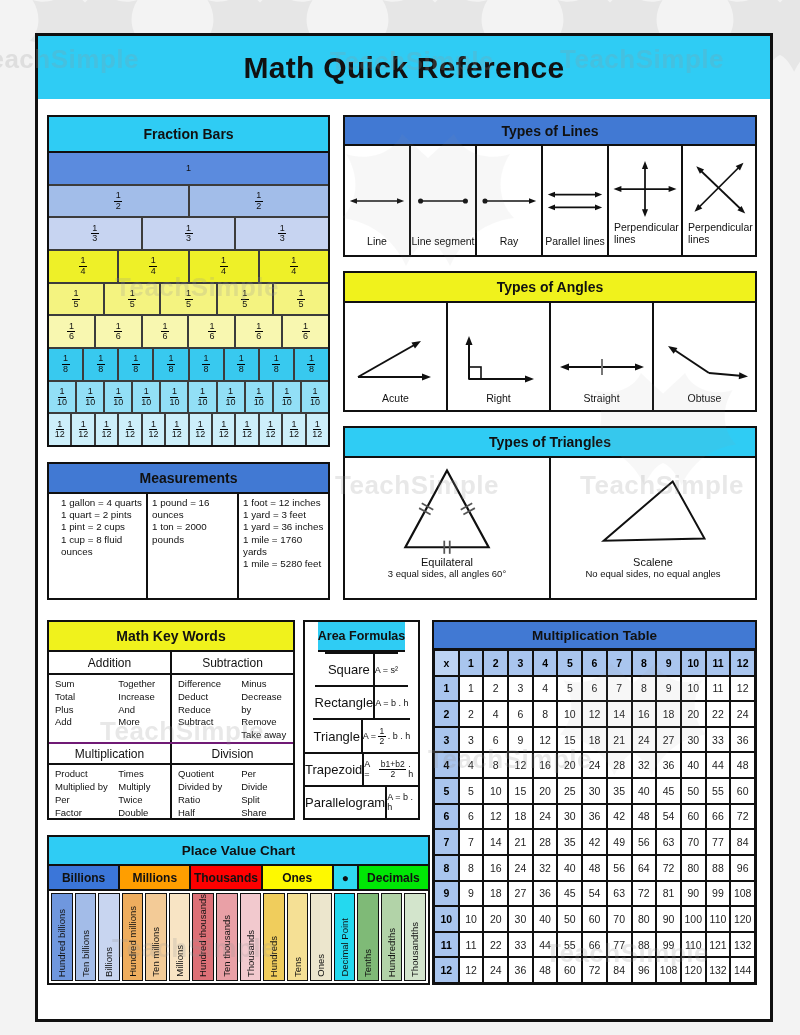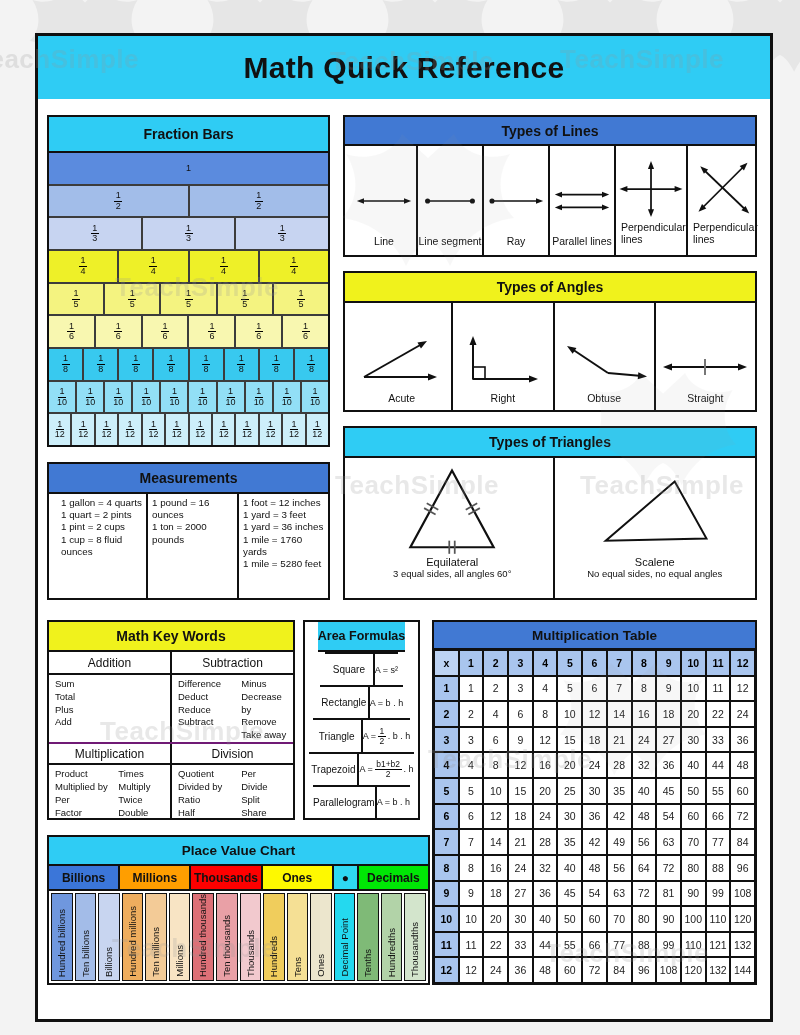--- a/index.html
+++ b/index.html
@@ -39,21 +39,21 @@
   .f-cell { flex:1; display:flex; align-items:center; justify-content:center;
             border-left:2px solid #3c3c3c; font-size:9px; }
   .f-cell:first-child { border-left:none; }
   .frac { display:inline-flex; flex-direction:column; align-items:center; line-height:1.05; }
   .frac .fn { border-bottom:1.2px solid #000; padding:0 1.5px; }
 
   
   .fig-body { display:flex; flex:1; }
   .fig-cell { flex:1; border-left:2.5px solid #101010; display:flex; flex-direction:column;
               align-items:center; position:relative; }
-  .fig-cell:first-child { border-left:none;padding-left:7px; }
+  .fig-cell:first-child { border-left:none; }
   .fig-cell svg { stroke:#101010; }
   .fig-label { font-size:10.5px; text-align:center; line-height:1.15; }
 
   
   #types-of-lines { left:305px; top:79px; width:414px; height:142px; display:flex; flex-direction:column; }
   #types-of-lines .p-hdr { height:29px; flex:0 0 29px; }
   .tl-cell { justify-content:center; }
   .tl-cell .fig-label { position:absolute; bottom:8px; width:100%; }
   .tl-cell.wide { flex:1.14; }
   .tl-cell.wide .fig-label { text-align:left; padding-left:5px; bottom:10px; }
@@ -97,21 +97,21 @@
   .kw-col { font-size:9.5px; line-height:1.35; }
   .kw-col.c1 { width:55%; }
   .kw-col.c2 { width:45%; }
 
   
   #area-formulas { left:265px; top:584px; width:117px; height:200px; display:flex; flex-direction:column;align-items:center; }
   #area-formulas .p-hdr { height:30px; flex:0 0 30px; font-size:12.5px; }
   .af-row { flex:1; display:flex; border-top:2px solid #101010; }
   .af-row:first-of-type { border-top:none; }
   .af-name { flex:0 0 50px; border-right:2px solid #101010; display:flex; align-items:center;
-             justify-content:center; font-size:10px; text-align:center; }
+             justify-content:center; font-size:13px; text-align:center; }
   .af-formula { flex:1; display:flex; align-items:center; justify-content:center;
                 font-size:9px; gap:2px; }
   .af-formula .frac { font-size:8.5px; }
 
   
   #mult-table { left:394px; top:584px; width:325px; height:365px; display:flex; flex-direction:column; }
   #mult-table .p-hdr { height:28px; flex:0 0 28px; font-size:13.5px; }
   #mult-grid { flex:1; display:grid; grid-template-columns:repeat(13,1fr);
                grid-template-rows:repeat(13,1fr); }
   .mc { border:1px solid #101010; display:flex; align-items:center; justify-content:center;
@@ -559,35 +559,35 @@
           <line x1="16" y1="48" x2="76" y2="48"></line>
             <polygon points="0,0 -9,3.5 -9,-3.5" transform="translate(81,48)" stroke="none"></polygon>
           <line x1="16" y1="48" x2="16" y2="10"></line>
             <polygon points="0,0 3.5,9 -3.5,9" transform="translate(16,5)" stroke="none"></polygon>
           <rect x="16" y="36" width="12" height="12" fill="none" stroke-width="1.6"></rect>
         </svg>
         <div class="fig-label">Right</div>
       </div>
       <div class="fig-cell ta-cell">
         <svg width="92" height="66" viewBox="0 0 92 56" fill="#101010" stroke-width="2">
+          <line x1="10" y1="36" x2="82" y2="36"></line>
+            <polygon points="0,0 9,3.5 9,-3.5" transform="translate(4,36)" stroke="none"></polygon>
+            <polygon points="0,0 -9,3.5 -9,-3.5" transform="translate(88,36)" stroke="none"></polygon>
+          <line x1="46" y1="28" x2="46" y2="44" stroke="#777" stroke-width="2"></line>
+        </svg>
+        <div class="fig-label">Straight</div>
+      </div>
+      <div class="fig-cell ta-cell">
+        <svg width="92" height="66" viewBox="0 0 92 56" fill="#101010" stroke-width="2">
           <line x1="50" y1="42" x2="84" y2="45"></line>
             <polygon points="0,0 -9,3.5 -9,-3.5" transform="translate(89,45.5) rotate(5)" stroke="none"></polygon>
           <line x1="50" y1="42" x2="14" y2="18"></line>
             <polygon points="0,0 9,3.5 9,-3.5" transform="translate(9,15) rotate(33)" stroke="none"></polygon>
         </svg>
         <div class="fig-label">Obtuse</div>
-      </div>
-      <div class="fig-cell ta-cell">
-        <svg width="92" height="66" viewBox="0 0 92 56" fill="#101010" stroke-width="2">
-          <line x1="10" y1="36" x2="82" y2="36"></line>
-            <polygon points="0,0 9,3.5 9,-3.5" transform="translate(4,36)" stroke="none"></polygon>
-            <polygon points="0,0 -9,3.5 -9,-3.5" transform="translate(88,36)" stroke="none"></polygon>
-          <line x1="46" y1="28" x2="46" y2="44" stroke="#777" stroke-width="2"></line>
-        </svg>
-        <div class="fig-label">Straight</div>
       </div>
     </div>
   </div>
 
   <div class="panel" id="types-of-triangles">
     <div class="p-hdr hdr-cyan">Types of Triangles</div>
     <div class="fig-body">
       <div class="fig-cell tt-cell">
         <svg width="118" height="92" viewBox="0 0 100 84" fill="none" stroke-width="2">
           <polygon points="50,6 12,76 88,76"></polygon>
@@ -646,20 +646,26 @@
       <div class="kw-h">Addition</div>
       <div class="kw-h">Subtraction</div>
     </div>
     <div class="kw-body">
       <div class="kw-half">
         <div class="kw-col c1">
             <div class="ln">Sum</div>
             <div class="ln">Total</div>
             <div class="ln">Plus</div>
             <div class="ln">Add</div>
+          </div>
+        <div class="kw-col c2">
+            <div class="ln">Together</div>
+            <div class="ln">Increase</div>
+            <div class="ln">And</div>
+            <div class="ln">More</div>
           </div>
       </div>
       <div class="kw-half">
         <div class="kw-col c1">
             <div class="ln">Difference</div>
             <div class="ln">Deduct</div>
             <div class="ln">Reduce</div>
             <div class="ln">Subtract</div>
           </div>
         <div class="kw-col c2">

